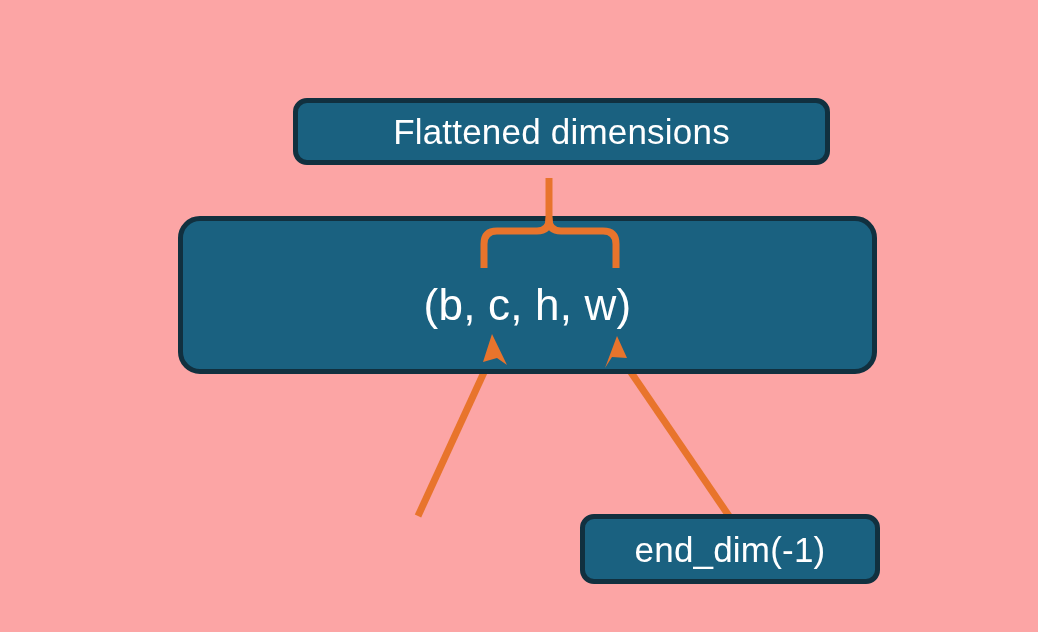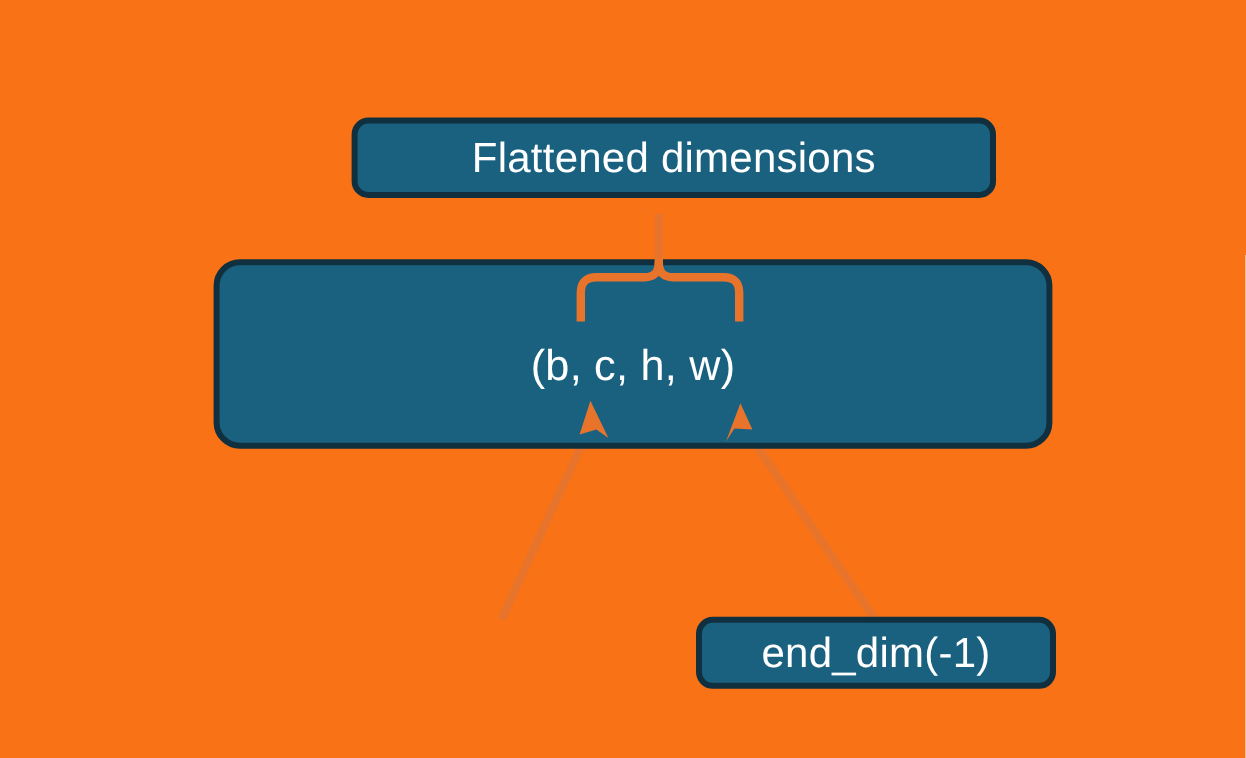--- a/index.html
+++ b/index.html
@@ -7,21 +7,21 @@
     padding: 0;
     background: #ffffff;
   }
   body {
     font-family: "Liberation Sans", sans-serif;
   }
   #canvas {
     position: relative;
     width: 1038px;
     height: 632px;
-    background: #f97316;
+    background: #fca5a5;
     overflow: hidden;
   }
   .node {
     position: absolute;
     box-sizing: border-box;
     background: #1a6180;
     border: 5px solid #11303f;
     border-radius: 16px;
     display: flex;
     align-items: center;
@@ -40,41 +40,41 @@
     height: 67px;
     border-radius: 14px;
     font-size: 35px;
   }
   #node-shape {
     left: 178px;
     top: 216px;
     width: 699px;
     height: 158px;
     border-radius: 22px;
-    font-size: 36px;
+    font-size: 44px;
     align-items: center;
     justify-content: center;
   }
   #node-shape .shape-text {
     display: block;
     transform: translateY(10px);
   }
   #node-start-dim {
     left: 268px;
     top: 514px;
     width: 297px;
     height: 66px;
     border-radius: 14px;
     font-size: 35px;
   }
   #node-end-dim {
     left: 580px;
     top: 514px;
     width: 300px;
-    height: 60px;
+    height: 70px;
     border-radius: 14px;
     font-size: 35px;
   }
   #overlay {
     position: absolute;
     left: 0;
     top: 0;
     width: 1038px;
     height: 632px;
     z-index: 3;

